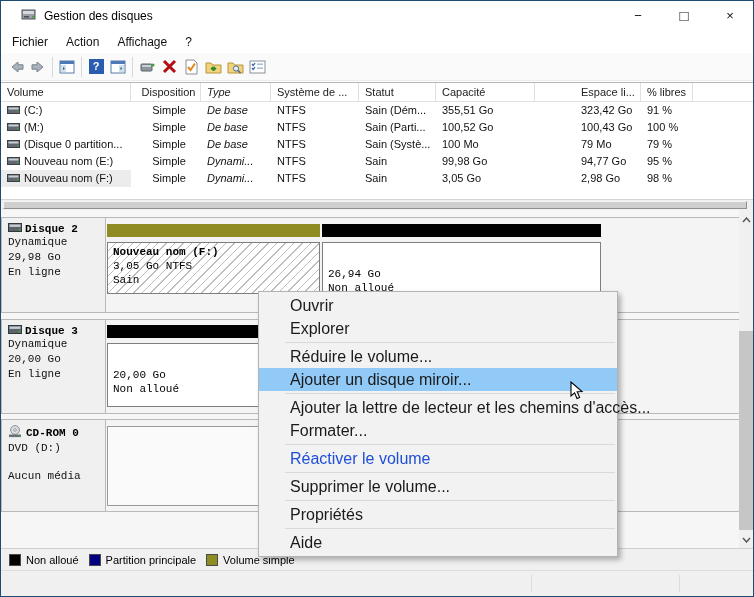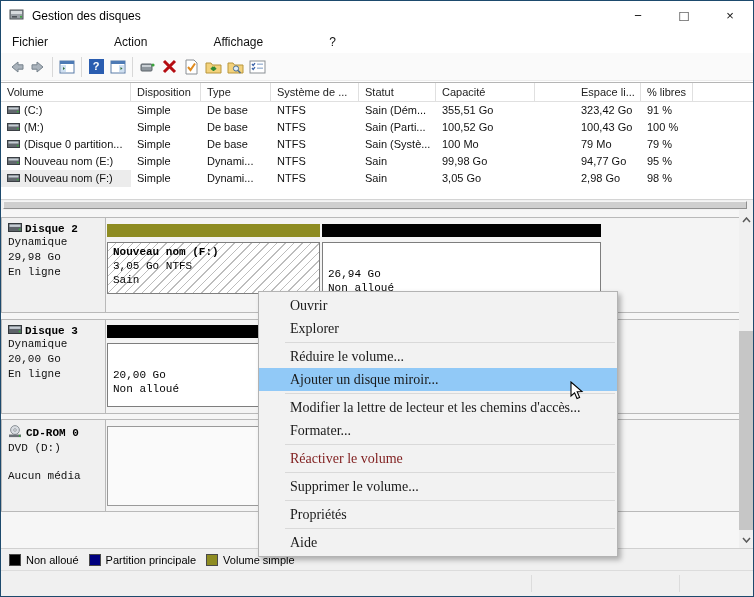--- a/index.html
+++ b/index.html
@@ -2,47 +2,47 @@
 <html><head>
 <meta charset="utf-8">
 <style>
   * { margin:0; padding:0; box-sizing:border-box; }
   html,body { background:#fff; }
   body { font-family:"Liberation Sans","DejaVu Sans",sans-serif; }
   .window{ width:754px; height:597px; position:relative; background:#ffffff;
            border:1px solid #1d4a6d; overflow:hidden; }
 
   
-  .titlebar{ height:30px; display:flex; align-items:center; padding-left:8px; background:#ffffff; }
+  .titlebar{ height:30px; display:flex; align-items:center; padding-left:20px; background:#ffffff; }
   .title-text{ font-size:12px; color:#000; margin-left:7px; }
   .win-controls{ position:absolute; top:0; right:0; display:flex; height:30px; }
   .win-btn{ width:46px; height:29px; display:flex; align-items:center; justify-content:center;
             font-size:13px; color:#111; cursor:default; }
   .win-btn.max{ font-size:15px; }
 
   
-  .menubar{ height:22px; display:flex; align-items:center; padding-left:2px; background:#fff;gap:48px; }
+  .menubar{ height:22px; display:flex; align-items:center; padding-left:2px; background:#fff; }
   .menu-item{ font-size:12px; color:#111; padding:3px 9px; }
 
   
   .toolbar{ height:28px; display:flex; align-items:center; padding-left:4px; background:#fafafa;
             border-bottom:1px solid #ececec; }
   .tb-icon{ width:22px; height:22px; display:flex; align-items:center; justify-content:center; }
   .tb-sep{ width:1px; height:20px; background:#d8d8d8; margin:0 3px; }
   .help-box{ width:15px; height:15px; background:#2a5db0; color:#fff; font-size:11px; font-weight:bold;
              text-align:center; line-height:15px; }
 
   
   .volume-list{ position:absolute; left:0; top:81px; width:752px; height:117px; background:#fff;
                 border-top:1px solid #b5b5b5; }
   .vl-header{ display:flex; height:19px; border-bottom:1px solid #e0e0e0; }
   .vl-h{ font-size:11px; color:#222; padding:3px 0 0 6px; border-right:1px solid #e0e0e0; overflow:hidden; white-space:nowrap; }
   .vl-row{ display:flex; height:17px; align-items:center; }
   .vl-c{ font-size:11px; color:#111; padding-left:6px; overflow:hidden; white-space:nowrap; height:17px; line-height:17px; }
-  .c0{width:130px;} .c1{width:70px;} .c2{width:70px;} .c3{width:88px;} .c4{width:77px;}
+  .c0{width:130px;} .c1{width:70px;text-align:center;} .c2{width:70px;font-style:italic;} .c3{width:88px;} .c4{width:77px;}
   .c5{width:99px;} .c6{width:66px;margin-left:40px;} .c7{width:52px;} .cf{flex:1; border-right:none;}
   .vol-cell{ display:flex; align-items:center; gap:4px; }
   .vol-cell.sel{ background:#ececec; }
   .drive-glyph{ flex:0 0 auto; }
 
   
   .hscroll{ position:absolute; left:0; top:198px; width:752px; height:11px; background:#f0f0f0;
             border-top:1px solid #d4d4d4; }
   .hthumb{ position:absolute; left:2px; top:1px; width:744px; height:8px; background:#cfcfcf;
            border:1px solid #909090; border-top-color:#f5f5f5; border-left-color:#f5f5f5; }
@@ -83,23 +83,23 @@
   .legend-label{ font-size:11px; color:#000; white-space:nowrap; }
 
   
   .statusbar{ position:absolute; left:0; top:569px; width:752px; height:26px; background:#f0f0f0;
               border-top:1px solid #dcdcdc; }
   .sb-div{ position:absolute; top:4px; bottom:4px; width:1px; background:#dcdcdc; }
 
   
   .ctx-menu{ position:absolute; left:257px; top:290px; width:360px; background:#f2f2f2;
              border:1px solid #b3b3b3; box-shadow:3px 3px 5px rgba(0,0,0,0.28); padding:2px 0; z-index:50; }
-  .ctx-item{ height:23px; line-height:23px; font-size:14px; color:#1a1a1a; padding-left:31px; white-space:nowrap;font-family:Liberation Serif, serif; }
+  .ctx-item{ height:23px; line-height:23px; font-size:16px; color:#1a1a1a; padding-left:31px; white-space:nowrap; }
   .ctx-item.hl{ background:#91c9f7; }
-  .ctx-item.disabled{ color:#7f1d1d; }
+  .ctx-item.disabled{ color:#1d4ed8; }
   .ctx-sep{ border-top:1px solid #d9d9d9; margin:2px 2px 2px 26px; height:0; }
 
   .cursor{ position:absolute; left:569px; top:380px; z-index:60; }
 </style>
 </head>
 <body>
 
 <div class="window">
 
   <div class="titlebar">
@@ -417,21 +417,21 @@
     <span class="sb-div" style="left:678px;"></span>
   </div>
 
   <div class="ctx-menu">
     <div class="ctx-item">Ouvrir</div>
     <div class="ctx-item">Explorer</div>
     <div class="ctx-sep"></div>
     <div class="ctx-item">Réduire le volume...</div>
     <div class="ctx-item hl">Ajouter un disque miroir...</div>
     <div class="ctx-sep"></div>
-    <div class="ctx-item">Modifier la lettre de lecteur et les chemins d'accès...</div>
+    <div class="ctx-item">Ajouter la lettre de lecteur et les chemins d'accès...</div>
     <div class="ctx-item">Formater...</div>
     <div class="ctx-sep"></div>
     <div class="ctx-item disabled">Réactiver le volume</div>
     <div class="ctx-sep"></div>
     <div class="ctx-item">Supprimer le volume...</div>
     <div class="ctx-sep"></div>
     <div class="ctx-item">Propriétés</div>
     <div class="ctx-sep"></div>
     <div class="ctx-item">Aide</div>
   </div>

